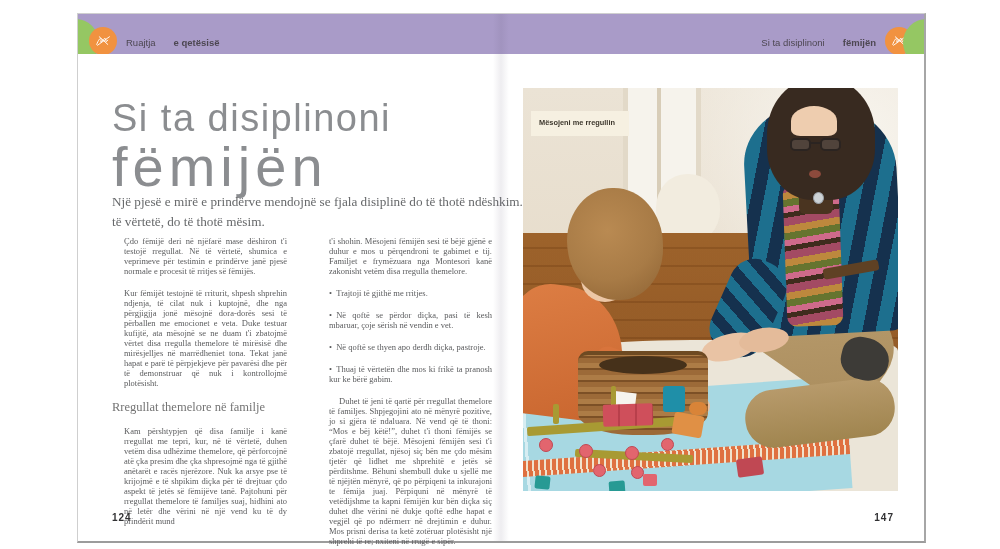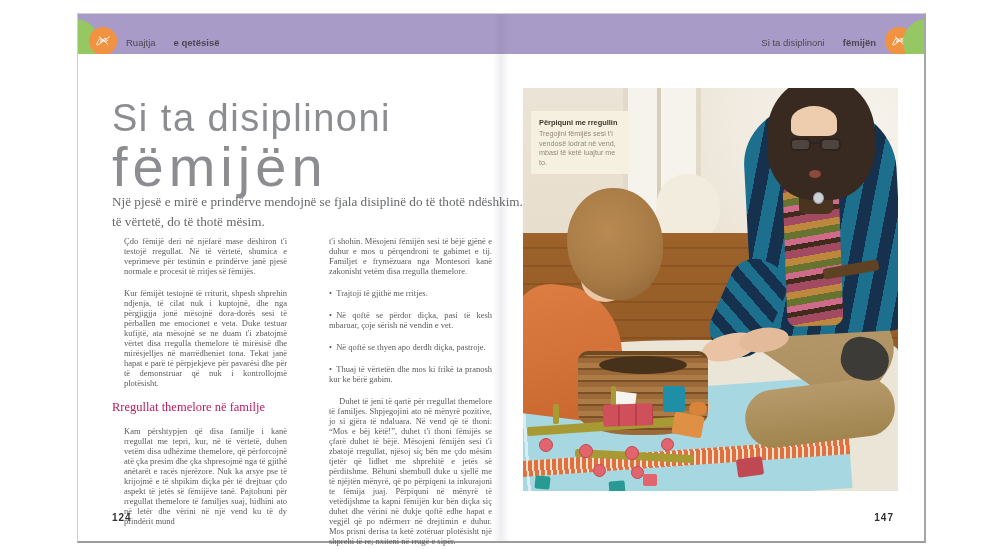--- a/index.html
+++ b/index.html
@@ -22,21 +22,21 @@
   .title{position:absolute;left:34px;top:62px;color:#8b8d90;font-weight:400;}
   .title-l1{font-size:38px;line-height:42px;letter-spacing:1.5px;}
   .title-l2{font-size:56px;line-height:56px;letter-spacing:5px;}
   .intro{position:absolute;left:34px;top:165px;width:430px;font-family:"Liberation Serif",serif;
          font-size:13.2px;line-height:19.5px;color:#66686a;}
   .columns{position:absolute;left:34px;top:210px;width:392px;display:flex;gap:18px;}
   .col{width:187px;font-family:"Liberation Serif",serif;font-size:8.5px;line-height:10px;
        color:#5a5b5d;text-align:justify;}
   .col p{margin:12px;}
   .subhead{font-family:"Liberation Serif",serif;font-weight:400;font-size:12.5px;line-height:14px;
-           color:#be185d;margin:8px 0 3px 0;text-align:left;}
+           color:#737373;margin:8px 0 3px 0;text-align:left;}
   .indent{text-indent:10px;}
   .bullet::before{content:"•\2002";}
   .pagenum{position:absolute;bottom:18px;font-size:10px;font-weight:bold;color:#323234;letter-spacing:1px;}
   .pn-l{left:34px;} .pn-r{right:30px;}
   
   .fold{position:absolute;left:415px;top:0;width:16px;height:527px;
         background:linear-gradient(90deg,rgba(90,80,110,0) 0%,rgba(90,80,110,0.10) 50%,rgba(90,80,110,0) 100%);}
   
   .photo{position:absolute;left:445px;top:74px;width:375px;height:403px;overflow:hidden;
          background:radial-gradient(ellipse at 88% 14%,#f8f5ef 0%,rgba(248,245,239,0) 45%),
@@ -241,22 +241,21 @@
         <div class="wheel wh3"></div>
         <div class="wheel wh4"></div>
         <div class="wheel wh5"></div>
         <div class="wheel wh6"></div>
         <div class="toy t-wedge"></div>
         <div class="toy t-cube1"></div>
         <div class="toy t-cube2"></div>
         <div class="toy t-pink"></div>
 
         <figcaption class="caption">
-          <div class="caption-title">Përpiquni me rregullin</div>
-          <div class="caption-text">Tregojini fëmijës sesi t'i vendosë lodrat në vend, mbasi të ketë luajtur me to.</div>
+          <div class="caption-title">Mësojeni me rregullin</div>
         </figcaption>
       </figure>
 
       <div class="pagenum pn-r">147</div>
     </section>
 
     <div class="fold"></div>
   </div>
 </div>
 

